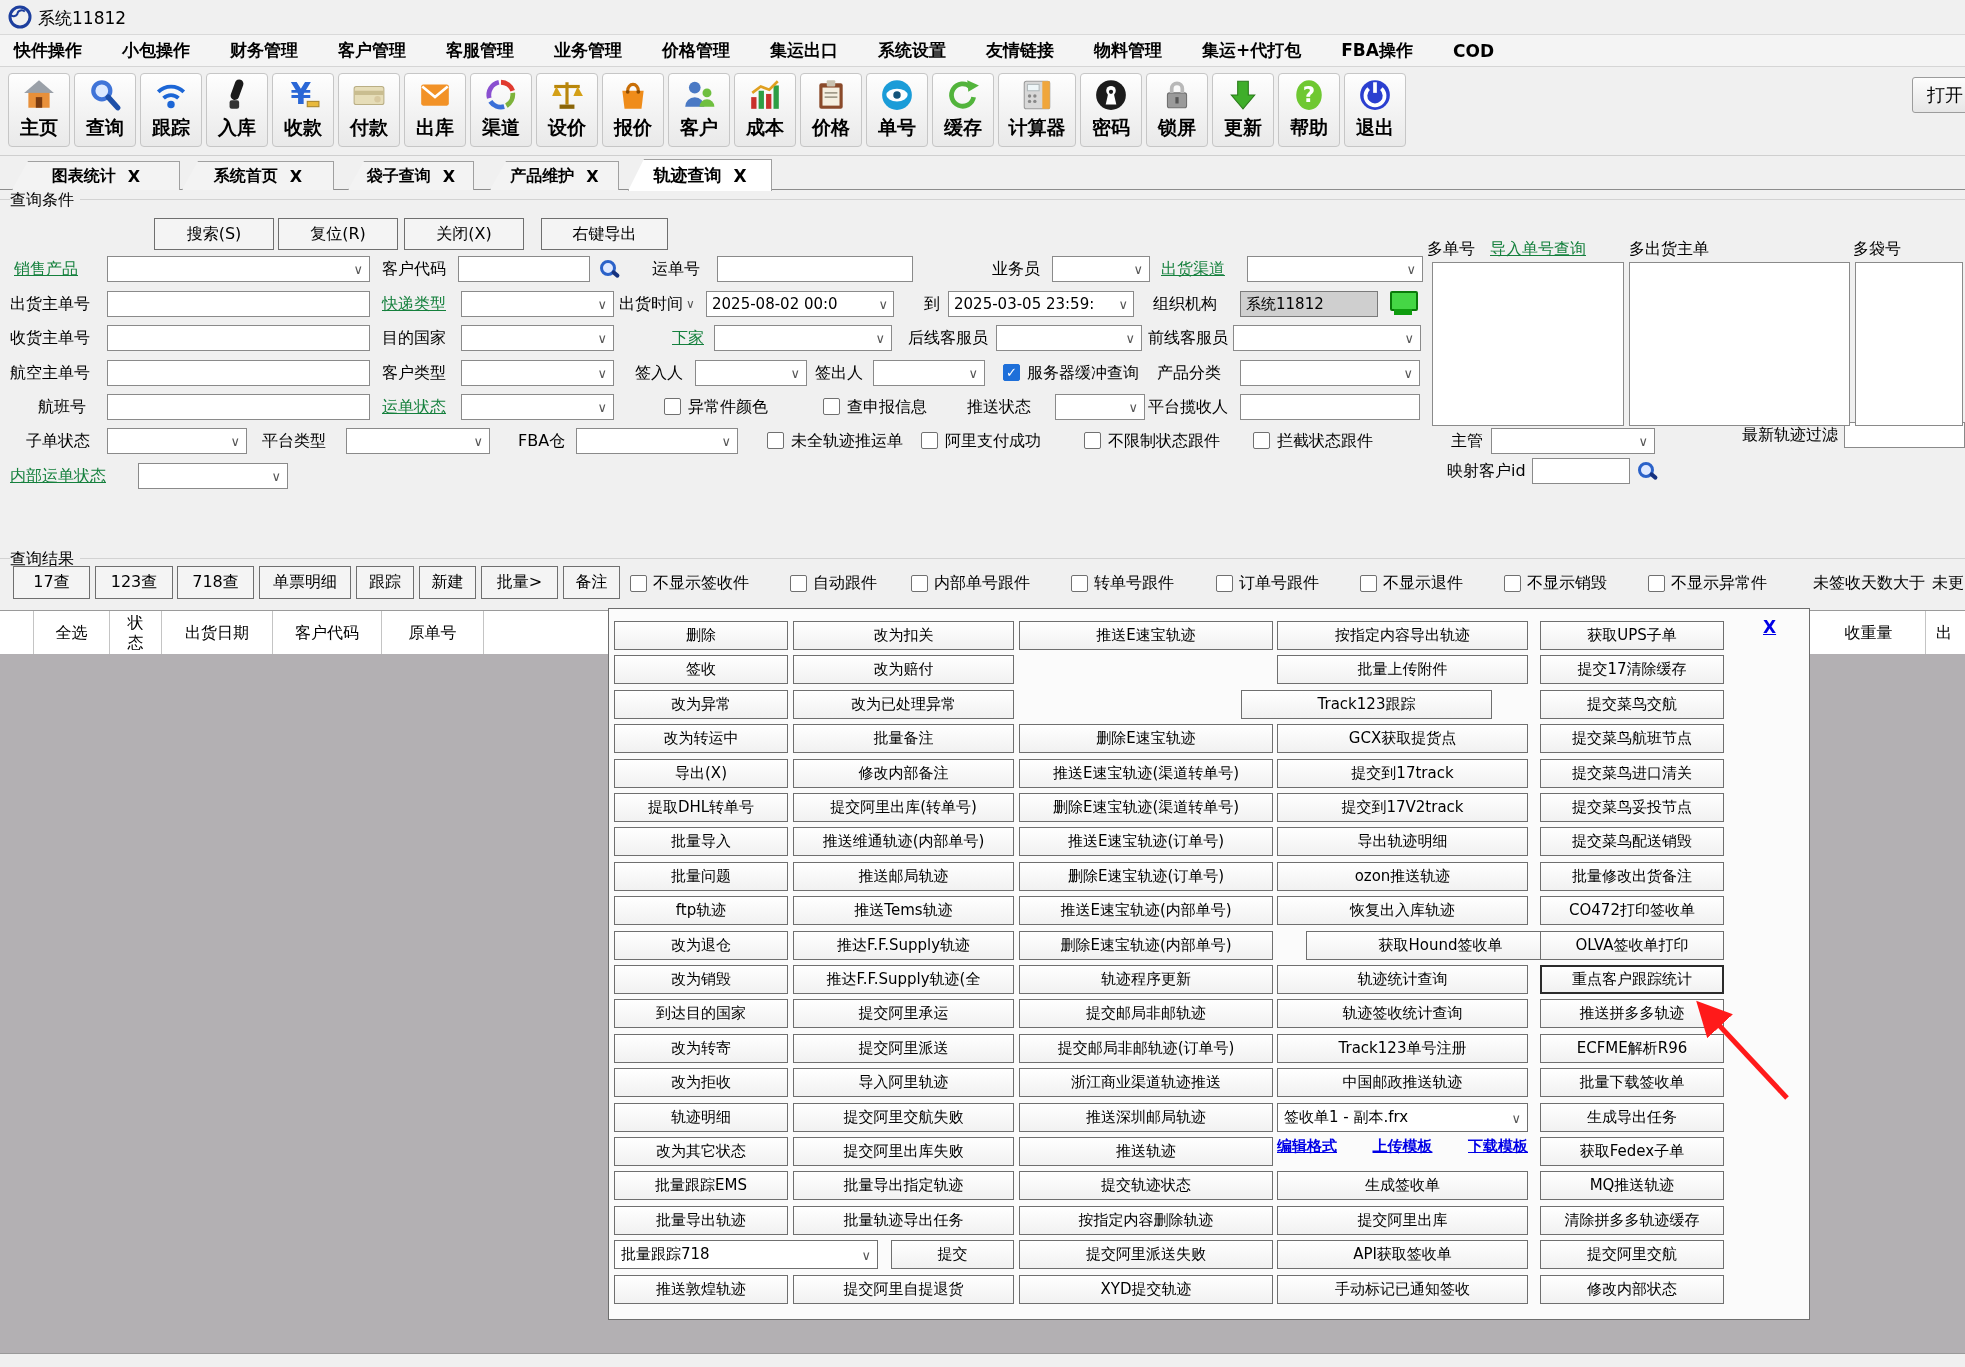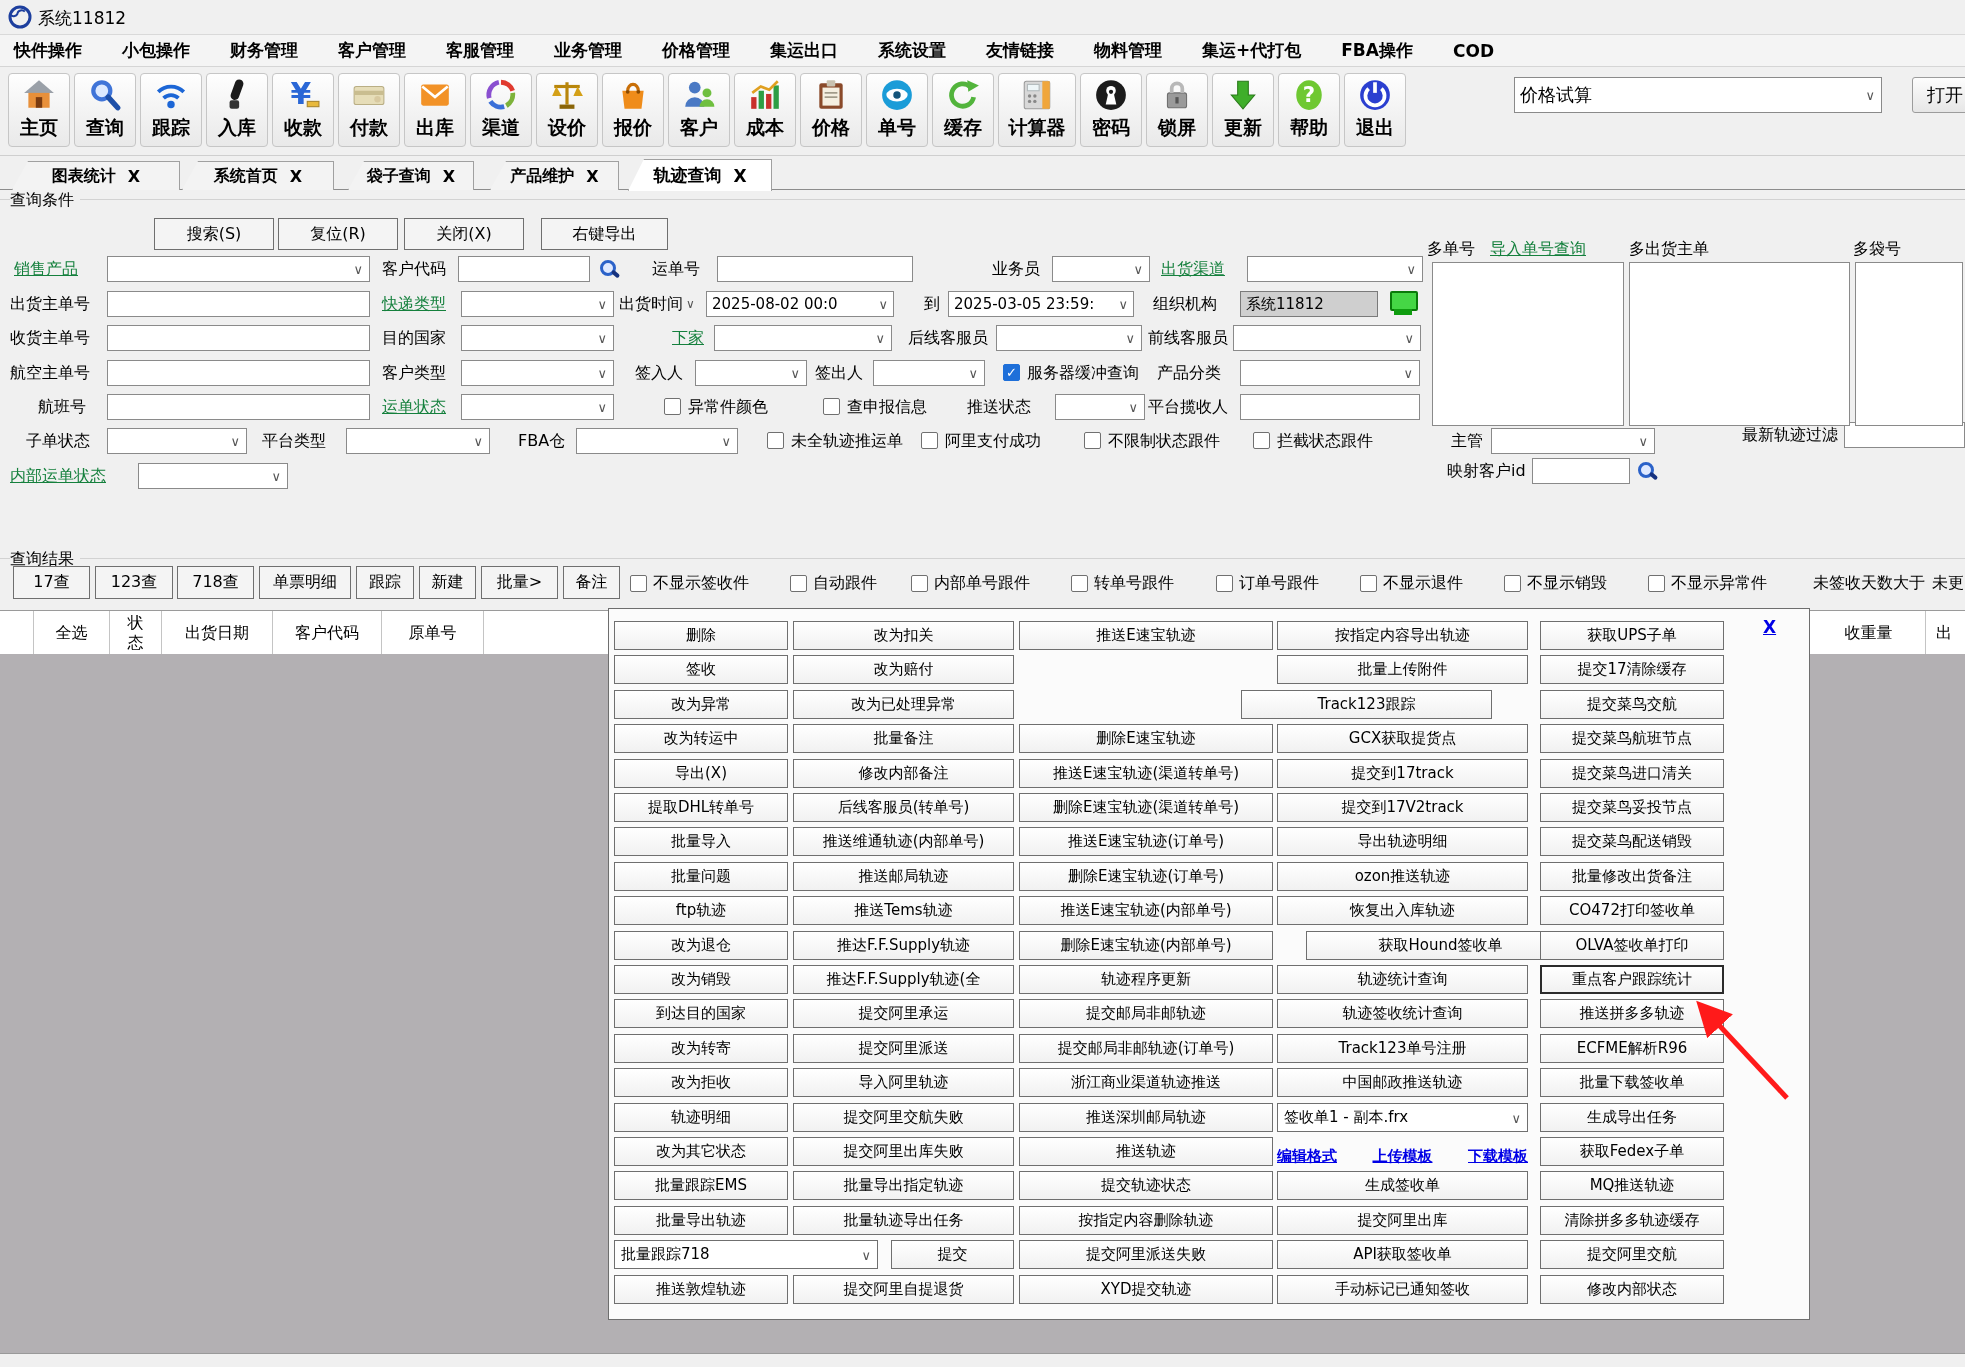--- a/index.html
+++ b/index.html
@@ -54,21 +54,21 @@
   #tbl-header{position:absolute;left:0;top:610px;width:1965px;height:44px;background:#fff;border-top:1px solid #9a9a9a;border-bottom:1px solid #9a9a9a;}
   .th{position:absolute;top:0;height:100%;border-right:1px solid #c4c4c4;display:flex;align-items:center;justify-content:center;font-size:16px;box-sizing:border-box;text-align:center;}
   #tbl-body{position:absolute;left:0;top:654px;width:1965px;height:699px;background:#b3b0b3;}
   #bottom-strip{position:absolute;left:0;top:1353px;width:1965px;height:14px;background:#f0f0f0;border-top:1px solid #999;}
   
   #popup{position:absolute;left:608px;top:608px;width:1202px;height:712px;background:#fbfbfb;border:1px solid #6e6e6e;box-sizing:border-box;z-index:10;}
   .gbtn{position:absolute;background:linear-gradient(#ffffff,#f1f1f1);border:1px solid #6f6f6f;font-size:15px;display:flex;align-items:center;justify-content:center;white-space:nowrap;overflow:hidden;box-sizing:border-box;cursor:pointer;font-family:inherit;}
   .gbtn.focus{border:2px solid #2b2b2b;}
   .gcombo{position:absolute;background:#fff;border:1px solid #6f6f6f;font-size:15px;line-height:27px;padding-left:6px;box-sizing:border-box;white-space:nowrap;overflow:hidden;cursor:pointer;}
   .gcombo::after{content:"\2228";position:absolute;right:6px;top:1px;color:#555;font-size:13px;}
-  .glinks{position:absolute;display:flex;justify-content:space-between;align-items:flex-end;font-size:15px;font-weight:bold;gap:21px;}
+  .glinks{position:absolute;display:flex;justify-content:space-between;align-items:flex-start;font-size:15px;font-weight:bold;gap:21px;}
   .glinks span{color:#0000e6;text-decoration:underline;cursor:pointer;white-space:nowrap;}
   #popup-close{position:absolute;left:1154px;top:8px;color:#0000e6;font-size:17px;font-weight:bold;text-decoration:underline;cursor:pointer;}
   #arrow-svg{position:absolute;left:0;top:0;width:1965px;height:1367px;pointer-events:none;z-index:20;}
 </style>
 </head>
 <body>
 
 <div id="root">
 
   <div id="titlebar">
@@ -266,21 +266,20 @@
         </div>
         <div class="tb-btn">
           <svg viewBox="0 0 32 32">
             <circle cx="16" cy="16" r="14" fill="#2b3fd0"></circle>
             <path d="M10 10 a9 9 0 1 0 12 0" stroke="#fff" stroke-width="3.5" fill="none"></path>
             <line x1="16" y1="4" x2="16" y2="14" stroke="#fff" stroke-width="3.5"></line>
           </svg>
           <span class="tb-label">退出</span>
         </div>
       </div>
-    <div class="cmb" id="price-combo">价格试算</div>
     <button id="open-btn">打开</button>
   </div>
 
   <div id="tabstrip">
       <div class="strip-line"></div>
       <div class="tab" style="left: 12px; width: 166px;">
         <span class="tx">图表统计</span>
         <span style="font-weight: bold;">X</span>
       </div>
       <div class="tab" style="left: 182px; width: 150px;">
@@ -474,21 +473,21 @@
       <button class="gbtn" style="left: 5px; top: 528px; width: 174px; height: 29px;">改为其它状态</button>
       <button class="gbtn" style="left: 5px; top: 562.4px; width: 174px; height: 29px;">批量跟踪EMS</button>
       <button class="gbtn" style="left: 5px; top: 596.8px; width: 174px; height: 29px;">批量导出轨迹</button>
       <div class="gcombo" style="left: 5px; top: 631.2px; width: 264px; height: 29px;">批量跟踪718</div>
       <button class="gbtn" style="left: 5px; top: 665.6px; width: 174px; height: 29px;">推送敦煌轨迹</button>
       <button class="gbtn" style="left: 184px; top: 12px; width: 221px; height: 29px;">改为扣关</button>
       <button class="gbtn" style="left: 184px; top: 46.4px; width: 221px; height: 29px;">改为赔付</button>
       <button class="gbtn" style="left: 184px; top: 80.8px; width: 221px; height: 29px;">改为已处理异常</button>
       <button class="gbtn" style="left: 184px; top: 115.2px; width: 221px; height: 29px;">批量备注</button>
       <button class="gbtn" style="left: 184px; top: 149.6px; width: 221px; height: 29px;">修改内部备注</button>
-      <button class="gbtn" style="left: 184px; top: 184px; width: 221px; height: 29px;">后线客服员(转单号)</button>
+      <button class="gbtn" style="left: 184px; top: 184px; width: 221px; height: 29px;">提交阿里出库(转单号)</button>
       <button class="gbtn" style="left: 184px; top: 218.4px; width: 221px; height: 29px;">推送维通轨迹(内部单号)</button>
       <button class="gbtn" style="left: 184px; top: 252.8px; width: 221px; height: 29px;">推送邮局轨迹</button>
       <button class="gbtn" style="left: 184px; top: 287.2px; width: 221px; height: 29px;">推送Tems轨迹</button>
       <button class="gbtn" style="left: 184px; top: 321.6px; width: 221px; height: 29px;">推达F.F.Supply轨迹</button>
       <button class="gbtn" style="left: 184px; top: 356px; width: 221px; height: 29px;">推达F.F.Supply轨迹(全</button>
       <button class="gbtn" style="left: 184px; top: 390.4px; width: 221px; height: 29px;">提交阿里承运</button>
       <button class="gbtn" style="left: 184px; top: 424.8px; width: 221px; height: 29px;">提交阿里派送</button>
       <button class="gbtn" style="left: 184px; top: 459.2px; width: 221px; height: 29px;">导入阿里轨迹</button>
       <button class="gbtn" style="left: 184px; top: 493.6px; width: 221px; height: 29px;">提交阿里交航失败</button>
       <button class="gbtn" style="left: 184px; top: 528px; width: 221px; height: 29px;">提交阿里出库失败</button>

